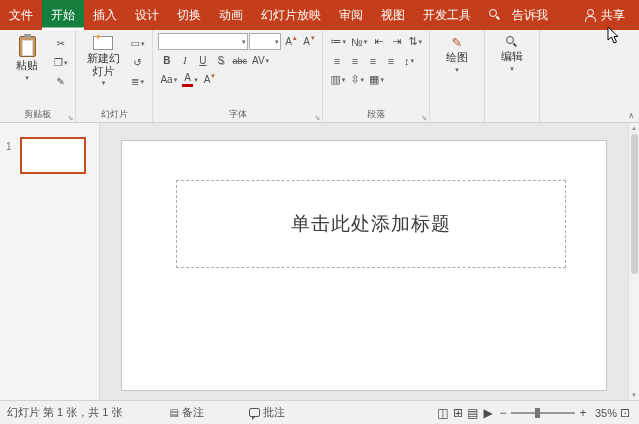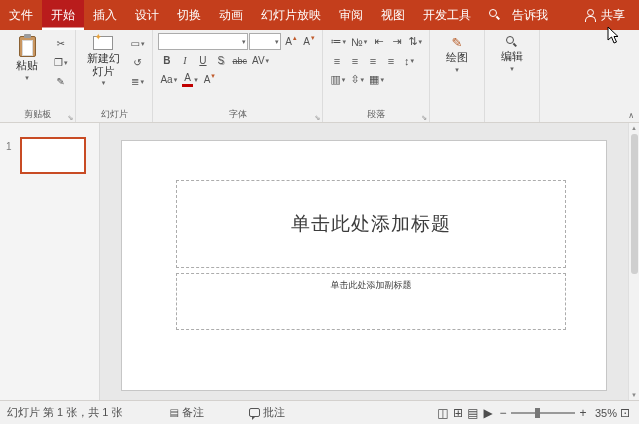--- a/index.html
+++ b/index.html
@@ -3,21 +3,21 @@
 <meta charset="utf-8">
 <style>
   * { box-sizing: border-box; margin: 0; padding: 0; }
   html,body { width:639px; height:424px; overflow:hidden; }
   body { font-family:"Liberation Sans","DejaVu Sans",sans-serif; background:#E8E8E8; }
   .app { width:639px; height:424px; display:flex; flex-direction:column; position:relative; background:#E8E8E8; }
 
   
   .tabbar { height:30px; background:#C43E1C; display:flex; align-items:stretch; color:#fff; font-size:12px; flex:0 0 auto; }
   .t { display:flex; align-items:center; padding:0 9px; white-space:nowrap; cursor:default; }
-  .t.active { background:#b91c1c; box-shadow:inset 0 -2.5px 0 #FFFFFF; }
+  .t.active { background:#15803d; box-shadow:inset 0 -2.5px 0 #FFFFFF; }
   .tellme { gap:11px; }
   .sp { flex:1; }
   .share { display:flex; align-items:center; gap:5px; padding:0 14px; }
   .mag { width:12px; height:12px; position:relative; display:inline-block; color:#fff; }
   .mag::before { content:""; position:absolute; left:0; top:0; width:6px; height:6px; border:1.5px solid currentColor; border-radius:50%; }
   .mag::after { content:""; position:absolute; left:7px; top:8px; width:4px; height:1.5px; background:currentColor; transform:rotate(45deg); }
   .person { width:12px; height:12px; position:relative; display:inline-block; }
   .person::before { content:""; position:absolute; left:3px; top:0; width:5px; height:5px; border:1px solid #fff; border-radius:50%; }
   .person::after { content:""; position:absolute; left:1px; top:7px; width:9px; height:5px; border:1px solid #fff; border-bottom:none; border-radius:5px 5px 0 0; }
   .cursor { position:absolute; left:607px; top:26px; z-index:99; }
@@ -316,23 +316,20 @@
     <aside class="panel">
       <span class="num">1</span>
       <div class="thumb"></div>
     </aside>
 
     <main class="canvas">
       <div class="slide">
         <div class="ph title">
           <span>单击此处添加标题</span>
         </div>
-        <div class="ph subtitle">
-          <span>单击此处添加副标题</span>
-        </div>
       </div>
     </main>
 
     <div class="vscroll">
       <span>▲</span>
       <span class="vthumb"></span>
       <span>▼</span>
     </div>
   </div>
 

